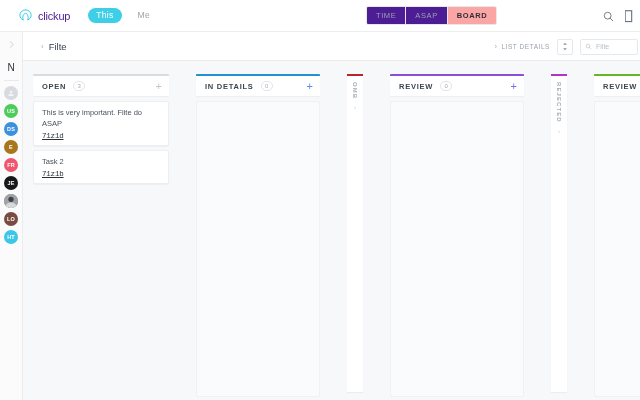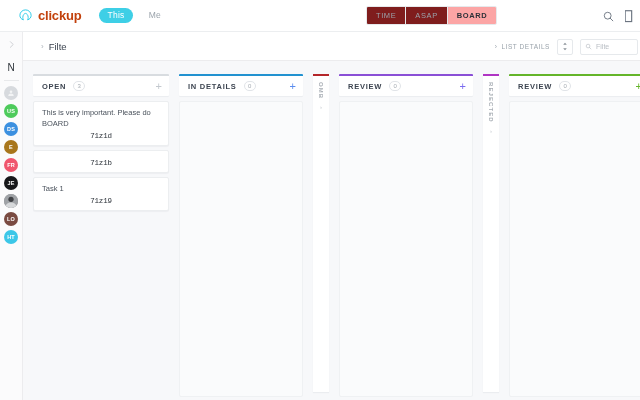--- a/index.html
+++ b/index.html
@@ -17,22 +17,22 @@
     position: absolute; top: 0; left: 0;
     width: 640px; height: 32px;
     background: #ffffff;
     border-bottom: 1px solid #eceef0;
     display: flex; align-items: center;
     z-index: 20;
   }
   .brand { display: flex; align-items: center; margin-left: 18px; gap: 5px; }
   .brand-mark { width: 15px; height: 15px; display: block; }
   .brand-text {
-    font-size: 13px; color: #c2410c; letter-spacing: -0.2px;
-    font-weight: 700;
+    font-size: 11px; color: #4c1d95; letter-spacing: -0.2px;
+    font-weight: 400;
   }
   .pill-team {
     margin-left: 18px;
     background: #3ecfe6; color: #ffffff;
     font-size: 8.5px; letter-spacing: .3px;
     padding: 3px 8px; border-radius: 9px;
     line-height: 1;
   }
   .pill-me {
     margin-left: 10px;
@@ -42,21 +42,21 @@
 
   .viewswitch {
     position: absolute; left: 366px; top: 6px;
     display: flex; height: 19px;
     border: 1px solid #e6e9ec; border-radius: 2px;
     overflow: hidden; background: #fff;
   }
   .viewswitch .vs {
     font-size: 7.5px; letter-spacing: .6px; color: #9aa3ab;
     padding: 0 9px; display: flex; align-items: center;
-    border-right: 1px solid #e6e9ec; background: #7f1d1d;
+    border-right: 1px solid #e6e9ec; background: #4c1d95;
   }
   .viewswitch .vs:last-child { border-right: none; }
   .viewswitch .vs.active { color: #2b3138; background: #fca5a5; font-weight: 600; }
 
   .top-right {
     position: absolute; right: 6px; top: 0; height: 32px;
     display: flex; align-items: center; gap: 10px;
   }
   .icon-btn { display: flex; align-items: center; justify-content: center; }
 
@@ -118,20 +118,21 @@
   }
   .filterbox .ph { font-size: 7px; color: #b9bec4; }
 
   
   .board {
     position: absolute; top: 61px; left: 23px;
     width: 617px; height: 339px;
     background: #f7f8fa;
     display: flex; align-items: flex-start;
     padding: 13px 0 0 0;
+    gap: 17px;
   }
   .col {
     display: flex; flex-direction: column;
     margin-left: 10px;
     flex: 0 0 auto;
   }
   .col-head {
     background: #ffffff;
     border-top: 2px solid #d8dce0;
     border-radius: 1px;
@@ -166,22 +167,22 @@
     padding: 6px 8px 5px 8px;
     box-shadow: 0 1px 1px rgba(20,30,50,.04);
     position: relative;
   }
   .card-title {
     font-size: 7.5px; color: #4a525c; line-height: 1.45;
     padding-right: 2px;
   }
   .card-id {
     font-size: 7.5px; color: #2b3138;
-    text-align: center; margin-top: 2px;
-    font-family: "Liberation Mono", monospace; letter-spacing: -0.2px;
+    text-align: left; margin-top: 2px;
+    font-family: "Liberation Mono", monospace; letter-spacing: -0.2px; text-decoration: underline;
   }
   .col-empty {
     margin-top: 5px;
     border: 1px solid #eff1f3;
     border-radius: 2px;
     background: #fafbfc;
   }
 
   
   .col-collapsed {
@@ -299,29 +300,26 @@
 <div class="board">
 
   <div class="col" style="width:136px">
     <div class="col-head" style="border-top-color:#d8dce0">
       <span class="col-title">OPEN</span>
       <span class="col-count">3</span>
       <span class="col-add">+</span>
     </div>
     <div class="col-body">
       <div class="card">
-        <div class="card-title">This is very important. Please do BOARD</div>
+        <div class="card-title">This is very important. Filte do ASAP</div>
         <div class="card-id">71z1d</div>
       </div>
       <div class="card">
+        <div class="card-title">Task 2</div>
         <div class="card-id">71z1b</div>
-      </div>
-      <div class="card">
-        <div class="card-title">Task 1</div>
-        <div class="card-id">71z19</div>
       </div>
     </div>
   </div>
 
   <div class="col" style="width:124px">
     <div class="col-head" style="border-top-color:#2292d0">
       <span class="col-title">IN DETAILS</span>
       <span class="col-count">0</span>
       <span class="col-add" style="color:#5b8def">+</span>
     </div>

